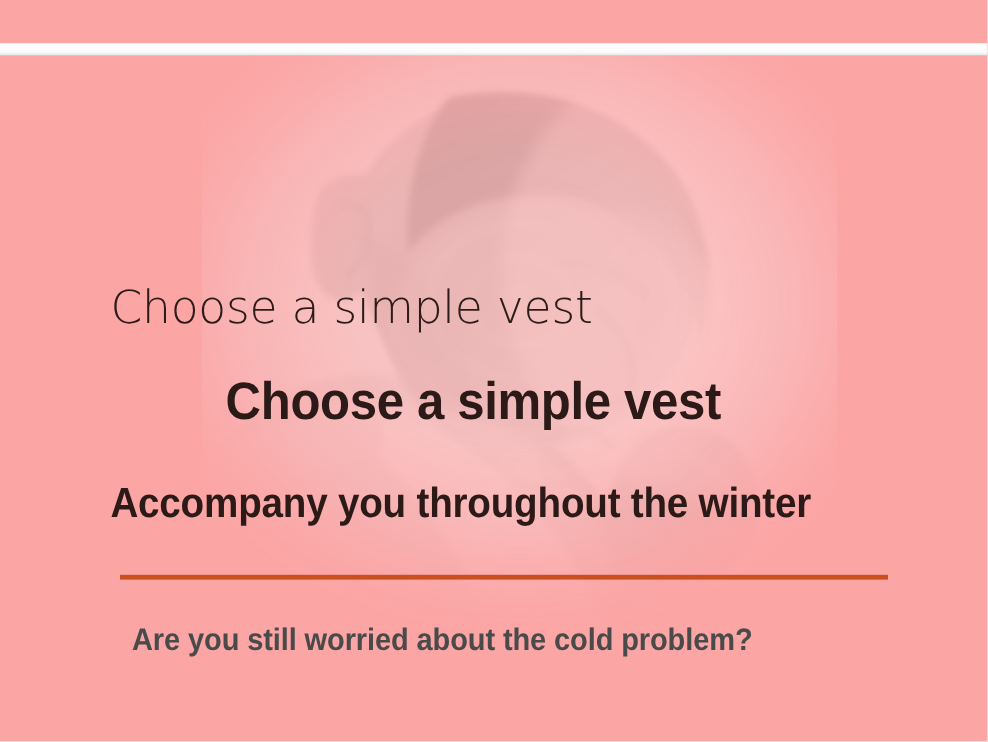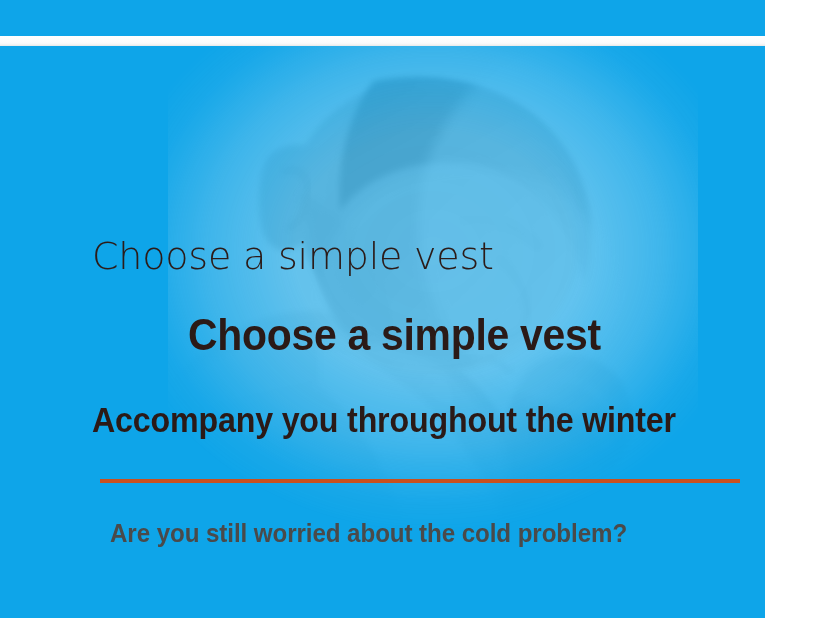--- a/index.html
+++ b/index.html
@@ -7,23 +7,23 @@
     margin: 0;
     padding: 0;
     background: #ffffff;
   }
   body {
     font-family: "Liberation Sans", sans-serif;
   }
 
   #page {
     position: relative;
-    width: 765px;
+    width: 823px;
     height: 618px;
-    background: #0ea5e9;
+    background: #fca5a5;
     overflow: hidden;
   }
 
   
   .top-divider {
     position: absolute;
     left: 0;
     top: 44px;
     width: 823px;
     height: 2px;

